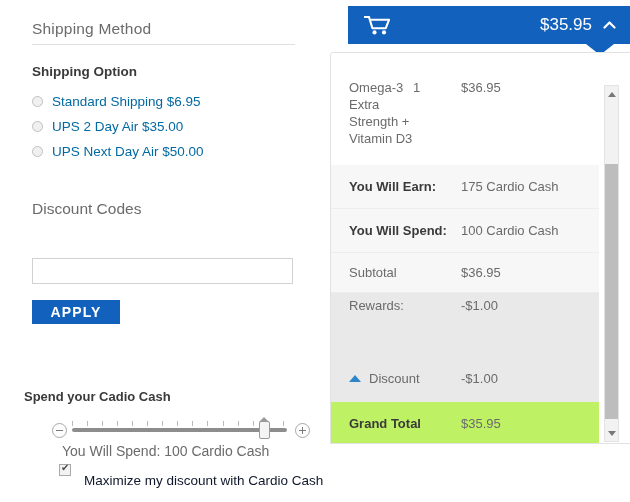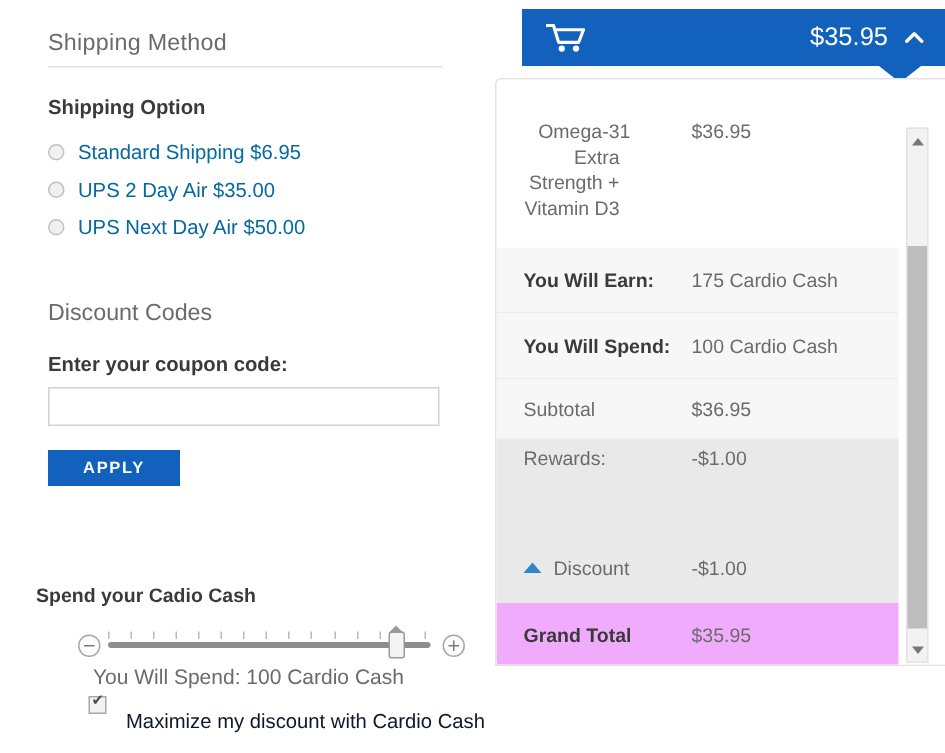--- a/index.html
+++ b/index.html
@@ -113,21 +113,21 @@
   .apply-btn {
     position: absolute;
     left: 32px;
     top: 300px;
     width: 88px;
     height: 24px;
     background: #1161bd;
     color: #ffffff;
     border: 0;
     font-family: "Liberation Sans", sans-serif;
-    font-size: 11px;
+    font-size: 14px;
     font-weight: bold;
     letter-spacing: 1.1px;
     cursor: pointer;
     line-height: 24px;
     text-align: center;
     padding: 0;
   }
 
   .cardio-title {
     position: absolute;
@@ -333,25 +333,25 @@
     flex: 1 1 auto;
     color: #6b6b6b;
   }
 
   .sum-row.product {
     background: #ffffff;
     padding-top: 26px;
     padding-bottom: 18px;
     border-bottom: none;
   }
-  .sum-row.product .label { width: 64px; line-height: 17px; text-align: right; }
+  .sum-row.product .label { width: 64px; line-height: 17px; }
 
   .sum-row.shaded { background: #f7f7f7; }
   .sum-row.block  { background: #e9e9e9; border-bottom: none; }
-  .sum-row.grand  { background: #f0abfc; border-bottom: none; }
+  .sum-row.grand  { background: #bef264; border-bottom: none; }
 
   .sum-row.earn, .sum-row.spend { padding-top: 13px; padding-bottom: 13px; }
   .sum-row.subtotal { padding-top: 11px; padding-bottom: 11px; }
   .sum-row.rewards { padding-top: 4px; padding-bottom: 46px; }
   .sum-row.discount { padding-top: 10px; padding-bottom: 15px; }
   .sum-row.grand { padding-top: 13px; padding-bottom: 14px; }
 
   .disc-caret {
     position: relative;
     top: 5px;
@@ -419,21 +419,20 @@
       <span class="radio-dot"></span>
       <span class="radio-label">UPS 2 Day Air $35.00</span>
     </div>
     <div class="radio-row">
       <span class="radio-dot"></span>
       <span class="radio-label">UPS Next Day Air $50.00</span>
     </div>
   </div>
 
   <div class="discount-title">Discount Codes</div>
-  <div class="coupon-label">Enter your coupon code:</div>
   <input class="coupon-input" type="text" placeholder="" style="">
   <button class="apply-btn">APPLY</button>
 
   <div class="cardio-title">Spend your Cadio Cash</div>
 
   <div class="slider-wrap">
     <div class="circle-btn minus"></div>
     <div class="slider-ticks">
       <i style="left:0%"></i>
         <i style="left:7%"></i>

